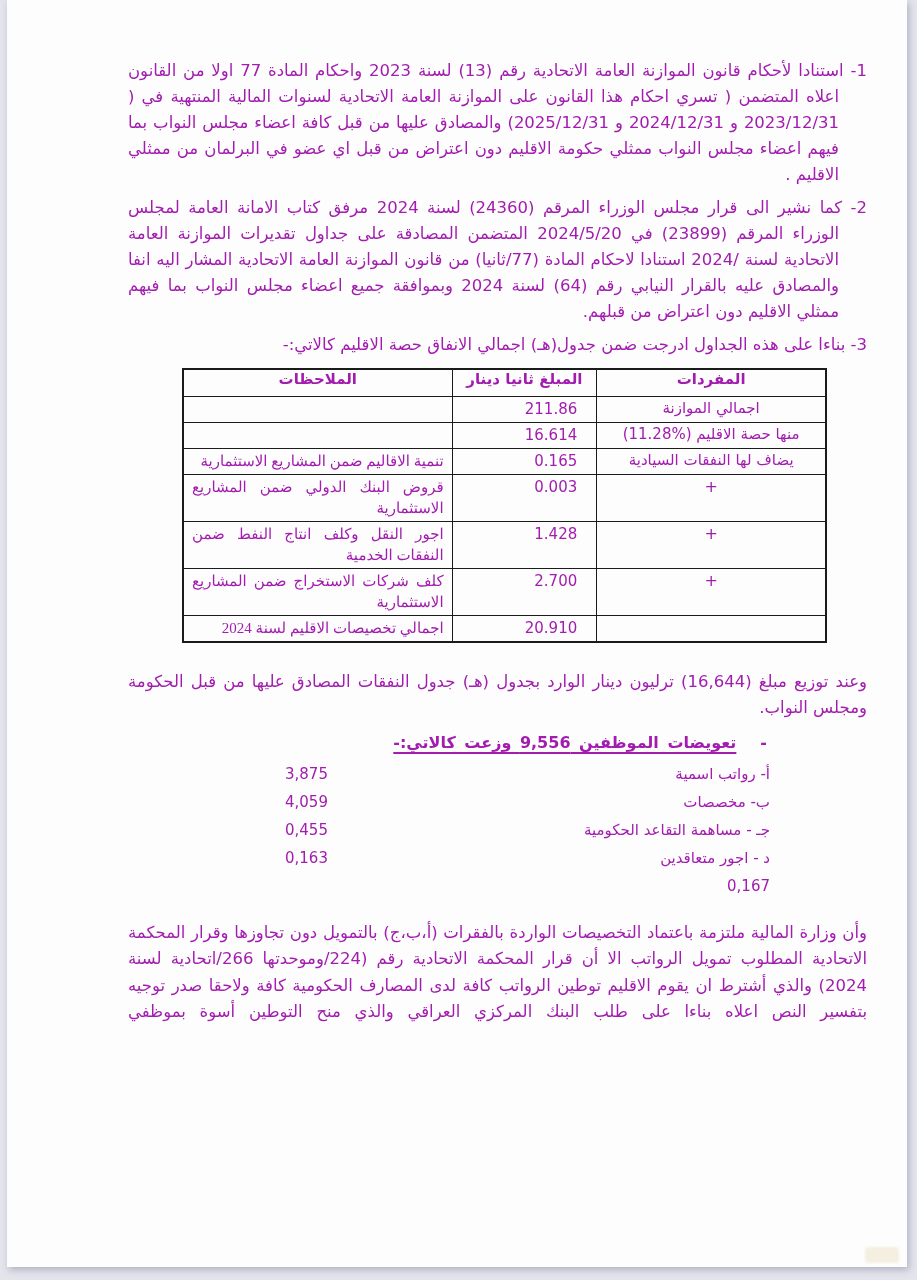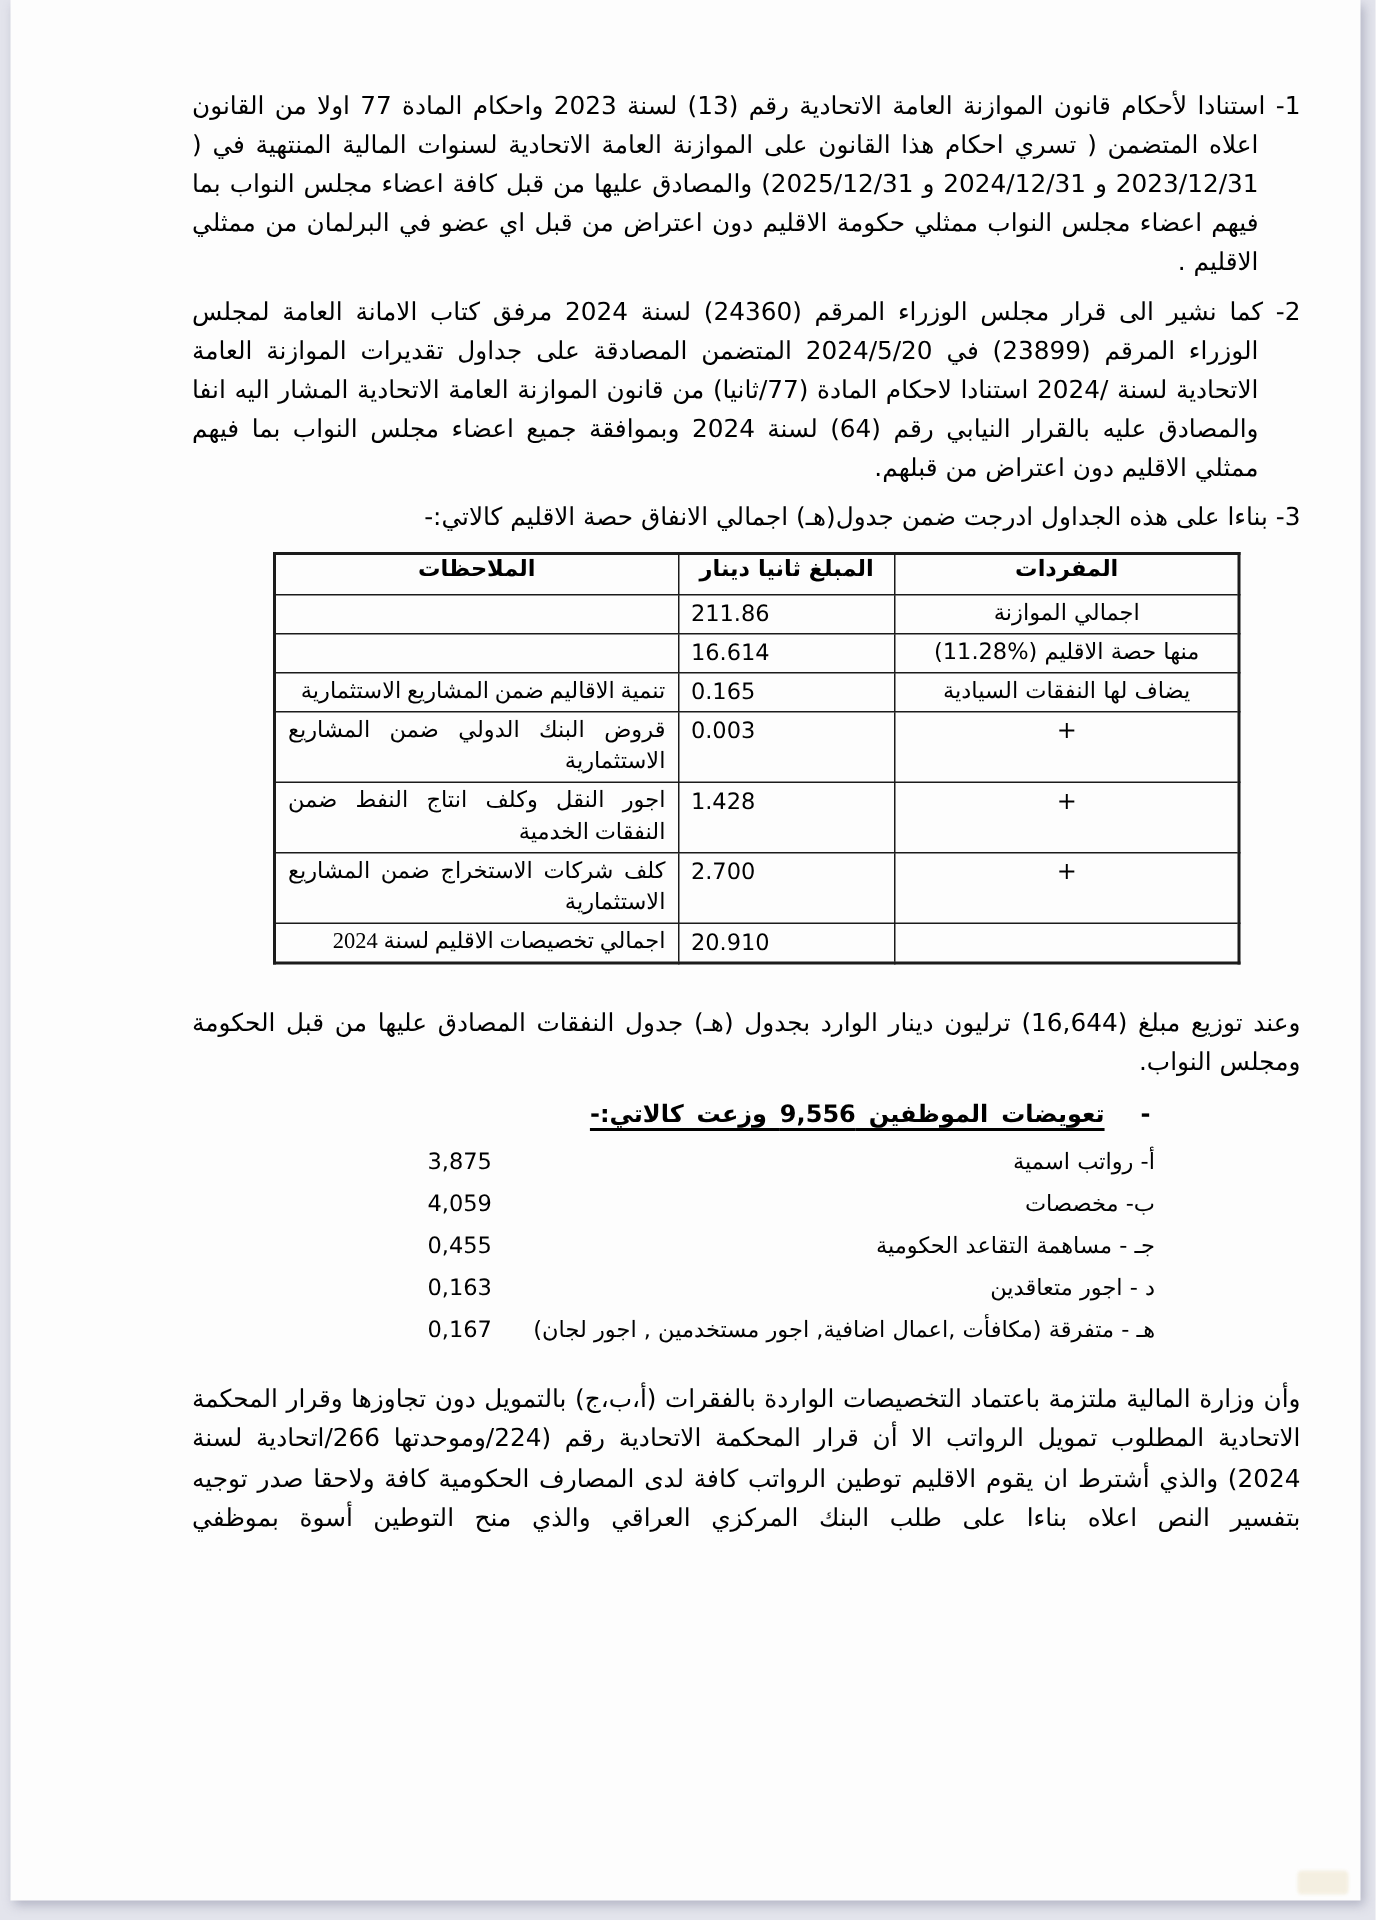--- a/index.html
+++ b/index.html
@@ -24,21 +24,21 @@
     background: #f2ebd8;
     opacity: .75;
     border-radius: 3px;
     filter: blur(1px);
   }
   .content {
     position: absolute;
     top: 58px; left: 121px;
     width: 739px;
     direction: rtl;
-    color: #000000;
+    color: #a21caf;
   }
   .para {
     font-size: 16.5px;
     line-height: 26px;
     text-align: justify;
   }
   .num-para {
     padding-right: 28px;
     text-indent: -28px;
     margin-bottom: 7px;
@@ -59,21 +59,21 @@
     font-weight: bold;
     text-align: center;
     padding: 0 6px;
     height: 27px;
   }
   .col-notes  { width: 270px; }
   .col-amount { width: 145px; }
   .col-items  { width: 230px; }
   td.items { text-align: center; height: 24px; }
   td.items.plus { text-align: center; font-size: 16px; line-height: 20px; }
-  td.amount { direction: ltr; text-align: left; padding-right: 19px; line-height: 21px; }
+  td.amount { direction: ltr; text-align: right; padding-right: 19px; line-height: 21px; }
   td.note { text-align: justify; line-height: 21px; font-family: Liberation Serif, serif; }
   .after-table {
     margin-top: 26px;
     font-size: 16.5px;
     line-height: 26px;
     text-align: justify;
   }
   .comp-head {
     margin: 12px 100px 0 0;
     display: flex;
@@ -191,21 +191,20 @@
       </div>
       <div class="comp-row">
         <span class="comp-label">جـ - مساهمة التقاعد الحكومية</span>
         <span class="comp-value">0,455</span>
       </div>
       <div class="comp-row">
         <span class="comp-label">د - اجور متعاقدين</span>
         <span class="comp-value">0,163</span>
       </div>
       <div class="comp-row">
-        <span class="comp-label">هـ - متفرقة (مكافأت ,اعمال اضافية, اجور مستخدمين , اجور لجان)</span>
         <span class="comp-value">0,167</span>
       </div>
     </div>
 
     <p class="closing">وأن وزارة المالية ملتزمة باعتماد التخصيصات الواردة بالفقرات (أ،ب،ج) بالتمويل دون تجاوزها وقرار المحكمة الاتحادية المطلوب تمويل الرواتب الا أن قرار المحكمة الاتحادية رقم (224/وموحدتها 266/اتحادية لسنة 2024) والذي أشترط ان يقوم الاقليم توطين الرواتب كافة لدى المصارف الحكومية كافة ولاحقا صدر توجيه بتفسير النص اعلاه بناءا على طلب البنك المركزي العراقي والذي منح التوطين أسوة بموظفي</p>
 
   </div>
 </div>
 
 </body></html>

